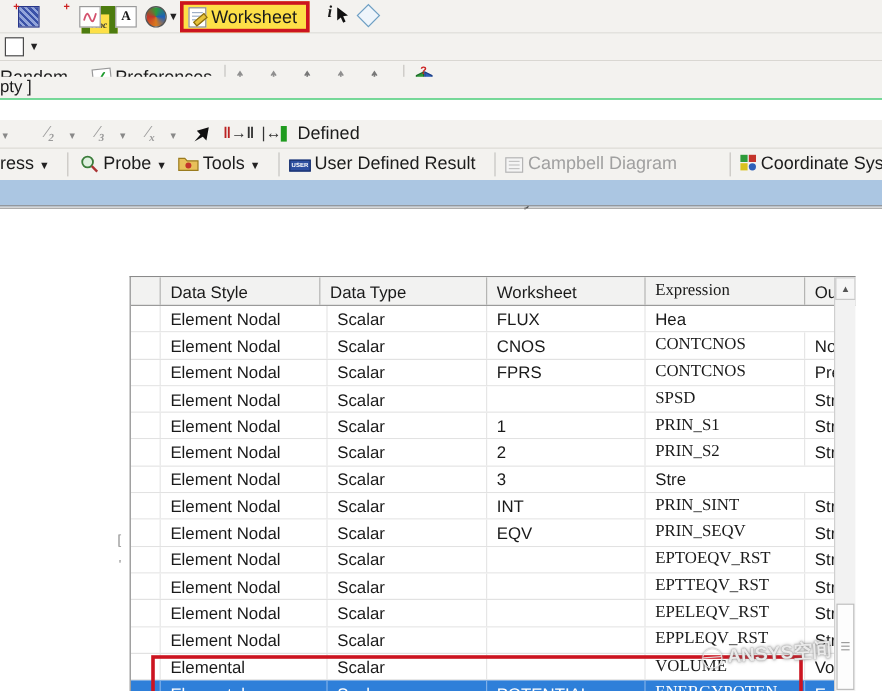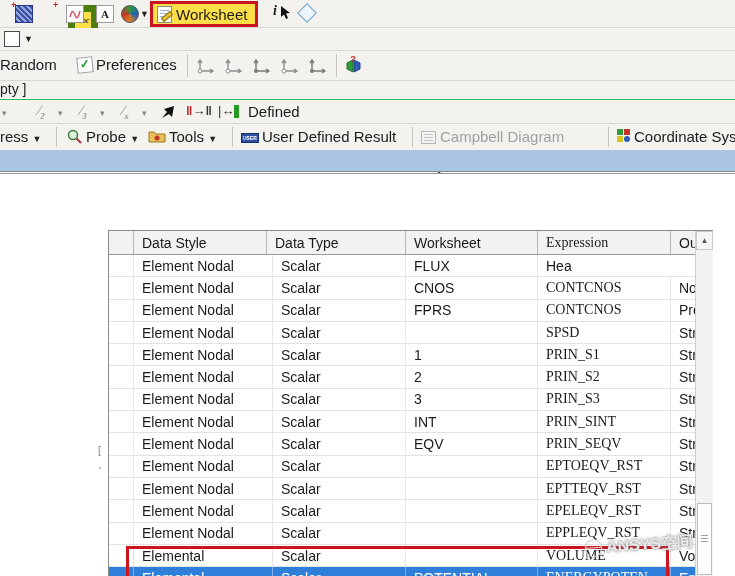--- a/index.html
+++ b/index.html
@@ -4,21 +4,21 @@
 <style>
   html,body{margin:0;padding:0;}
   #screen{position:relative;width:735px;height:576px;background:#ffffff;overflow:hidden;
           font-family:"Liberation Sans",sans-serif;color:#1a1a1a;}
   .abs{position:absolute;}
   
   .tbrow{position:absolute;left:0;width:735px;background:#f3f2ef;border-bottom:1px solid #d9d7d2;}
   .r1{top:0;height:27px;}
   .r2{top:28px;height:22px;}
   .r3{top:51px;height:29px;}
-  .r4{top:81px;height:18px;border-bottom:1px solid #22c55e;}
+  .r4{top:64px;height:18px;border-bottom:1px solid #22c55e;}
   .r5{top:100px;height:23px;}
   .r6{top:124px;height:26px;}
   .tbtext{font-size:15px;color:#1c1c1c;white-space:nowrap;}
   .gray{color:#a0a0a0;}
   .sep{position:absolute;top:3px;bottom:3px;width:1px;background:#c6c4c0;}
   .caret{font-size:9px;color:#222;}
   .icon16{width:16px;height:16px;display:inline-block;}
   
   .striped{background:repeating-linear-gradient(45deg,#3b52a8 0 2px,#93a5da 2px 4px);border:1px solid #27368a;}
   .abcbox{background:#fde047;border:7px solid #4d7c0f;font:italic bold 8px "Liberation Serif",serif;color:#333;
@@ -281,21 +281,20 @@
     <div class="c w2">Scalar</div>
     <div class="c w3">2</div>
     <div class="c w4">PRIN_S2</div>
     <div class="c w5">Stre</div>
   </div>
         <div class="trow">
     <div class="c w0"></div>
     <div class="c w1">Element Nodal</div>
     <div class="c w2">Scalar</div>
     <div class="c w3">3</div>
-    <div class="c w4">PRIN_S3</div>
     <div class="c w5">Stre</div>
   </div>
         <div class="trow">
     <div class="c w0"></div>
     <div class="c w1">Element Nodal</div>
     <div class="c w2">Scalar</div>
     <div class="c w3">INT</div>
     <div class="c w4">PRIN_SINT</div>
     <div class="c w5">Stre</div>
   </div>

